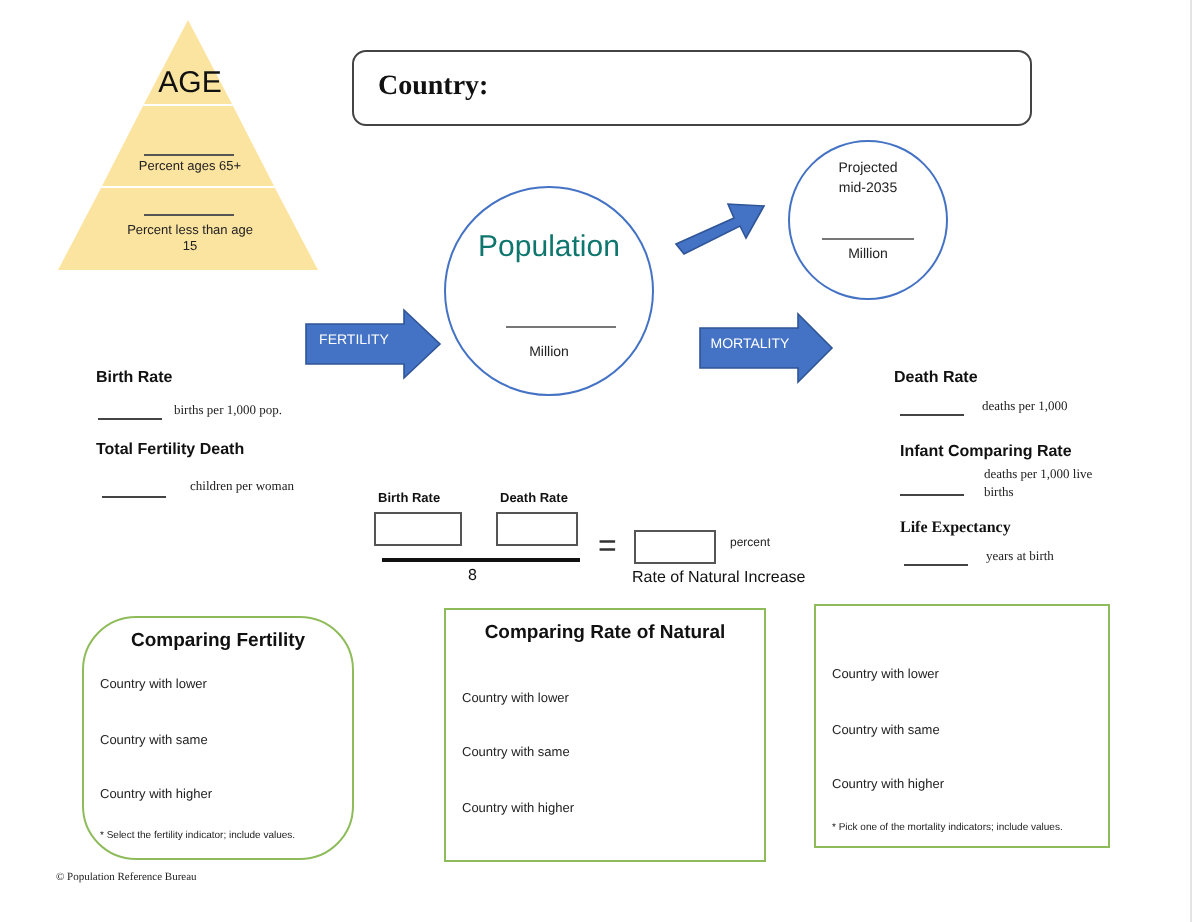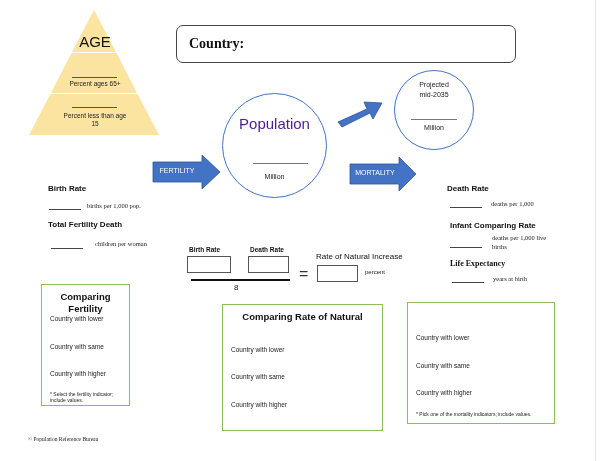--- a/index.html
+++ b/index.html
@@ -20,39 +20,39 @@
   .country-box {
     left: 176px; top: 25px; width: 340px; height: 38px;
     border: 1px solid #444; border-radius: 7px; box-sizing: border-box;
   }
   .country-label { position: absolute; left: 12px; top: 10px; font-family: "Liberation Serif", serif; font-weight: bold; font-size: 14px; }
 
   
   .circle { border: 1.3px solid #4472c4; border-radius: 50%; box-sizing: border-box; }
   .pop-circle { left: 222px; top: 93px; width: 105px; height: 105px; }
   .proj-circle { left: 394px; top: 70px; width: 80px; height: 80px; }
-  .circle-title-big { font-size: 15px; color: #4c1d95; text-align: center; }
+  .circle-title-big { font-size: 15px; color: #0f766e; text-align: center; }
   .circle-small { font-size: 7px; color: #222; text-align: center; line-height: 10px; }
   .grey-line { height: 1px; background: #777; }
 
   
   .arrow-label { font-size: 7px; color: #fff; text-align: center; }
 
   
   .stat-head { font-size: 8px; font-weight: bold; color: #111; }
   .stat-blank { height: 1px; background: #444; }
   .stat-unit { font-size: 6.5px; color: #222; font-family: "Liberation Serif", serif; }
 
   
   .eq-label { font-size: 6.5px; font-weight: bold; color: #111; }
   .eq-box { border: 1px solid #555; box-sizing: border-box; background: #fff; }
   .eq-bar { height: 2px; background: #111; }
   .eq-ten { font-size: 8px; color: #111; }
   .eq-equals { font-size: 16px; color: #333; }
-  .eq-rni { font-size: 8px; color: #111; }
+  .eq-rni { font-size: 8px; color: #111; margin-top: 32px; }
   .eq-percent { font-size: 6px; color: #222; }
 
   
   .cmp-box { border: 1.3px solid #8fbc5a; box-sizing: border-box; background: #fff; }
   .cmp-title { position: absolute; left: 0; width: 100%; text-align: center; font-size: 9.5px; font-weight: bold; color: #111; line-height: 12px; }
   .cmp-row { position: absolute; left: 8px; font-size: 6.5px; color: #222; }
   .cmp-note { position: absolute; left: 8px; font-size: 5px; color: #222; }
 
   .footer { left: 28px; top: 436px; font-family: "Liberation Serif", serif; font-size: 5.5px; color: #222; }
 </style>
@@ -123,21 +123,21 @@
 <div class="abs eq-label" style="left:250px;top:246px;">Death Rate</div>
 <div class="abs eq-box" style="left:187px;top:256px;width:44px;height:17px;"></div>
 <div class="abs eq-box" style="left:248px;top:256px;width:41px;height:17px;"></div>
 <div class="abs eq-bar" style="left:191px;top:279px;width:99px;"></div>
 <div class="abs eq-ten" style="left:234px;top:283px;">8</div>
 <div class="abs eq-equals" style="left:299px;top:265px;">=</div>
 <div class="abs eq-rni" style="left:316px;top:252px;">Rate of Natural Increase</div>
 <div class="abs eq-box" style="left:317px;top:265px;width:41px;height:17px;"></div>
 <div class="abs eq-percent" style="left:365px;top:269px;">percent</div>
 
-<div class="abs cmp-box" style="left:41px;top:284px;width:89px;height:122px;">
+<div class="abs cmp-box" style="left:41px;top:308px;width:136px;height:122px;border-radius:27px;">
   <div class="cmp-title" style="top:6px;">Comparing Fertility</div>
   <div class="cmp-row" style="top:30px;">Country with lower</div>
   <div class="cmp-row" style="top:58px;">Country with same</div>
   <div class="cmp-row" style="top:85px;">Country with higher</div>
   <div class="cmp-note" style="top:106px;">* Select the fertility indicator; include values.</div>
 </div>
 
 <div class="abs cmp-box" style="left:222px;top:304px;width:161px;height:127px;">
   <div class="cmp-title" style="top:6px;">Comparing Rate of Natural</div>
   <div class="cmp-row" style="top:41px;">Country with lower</div>

